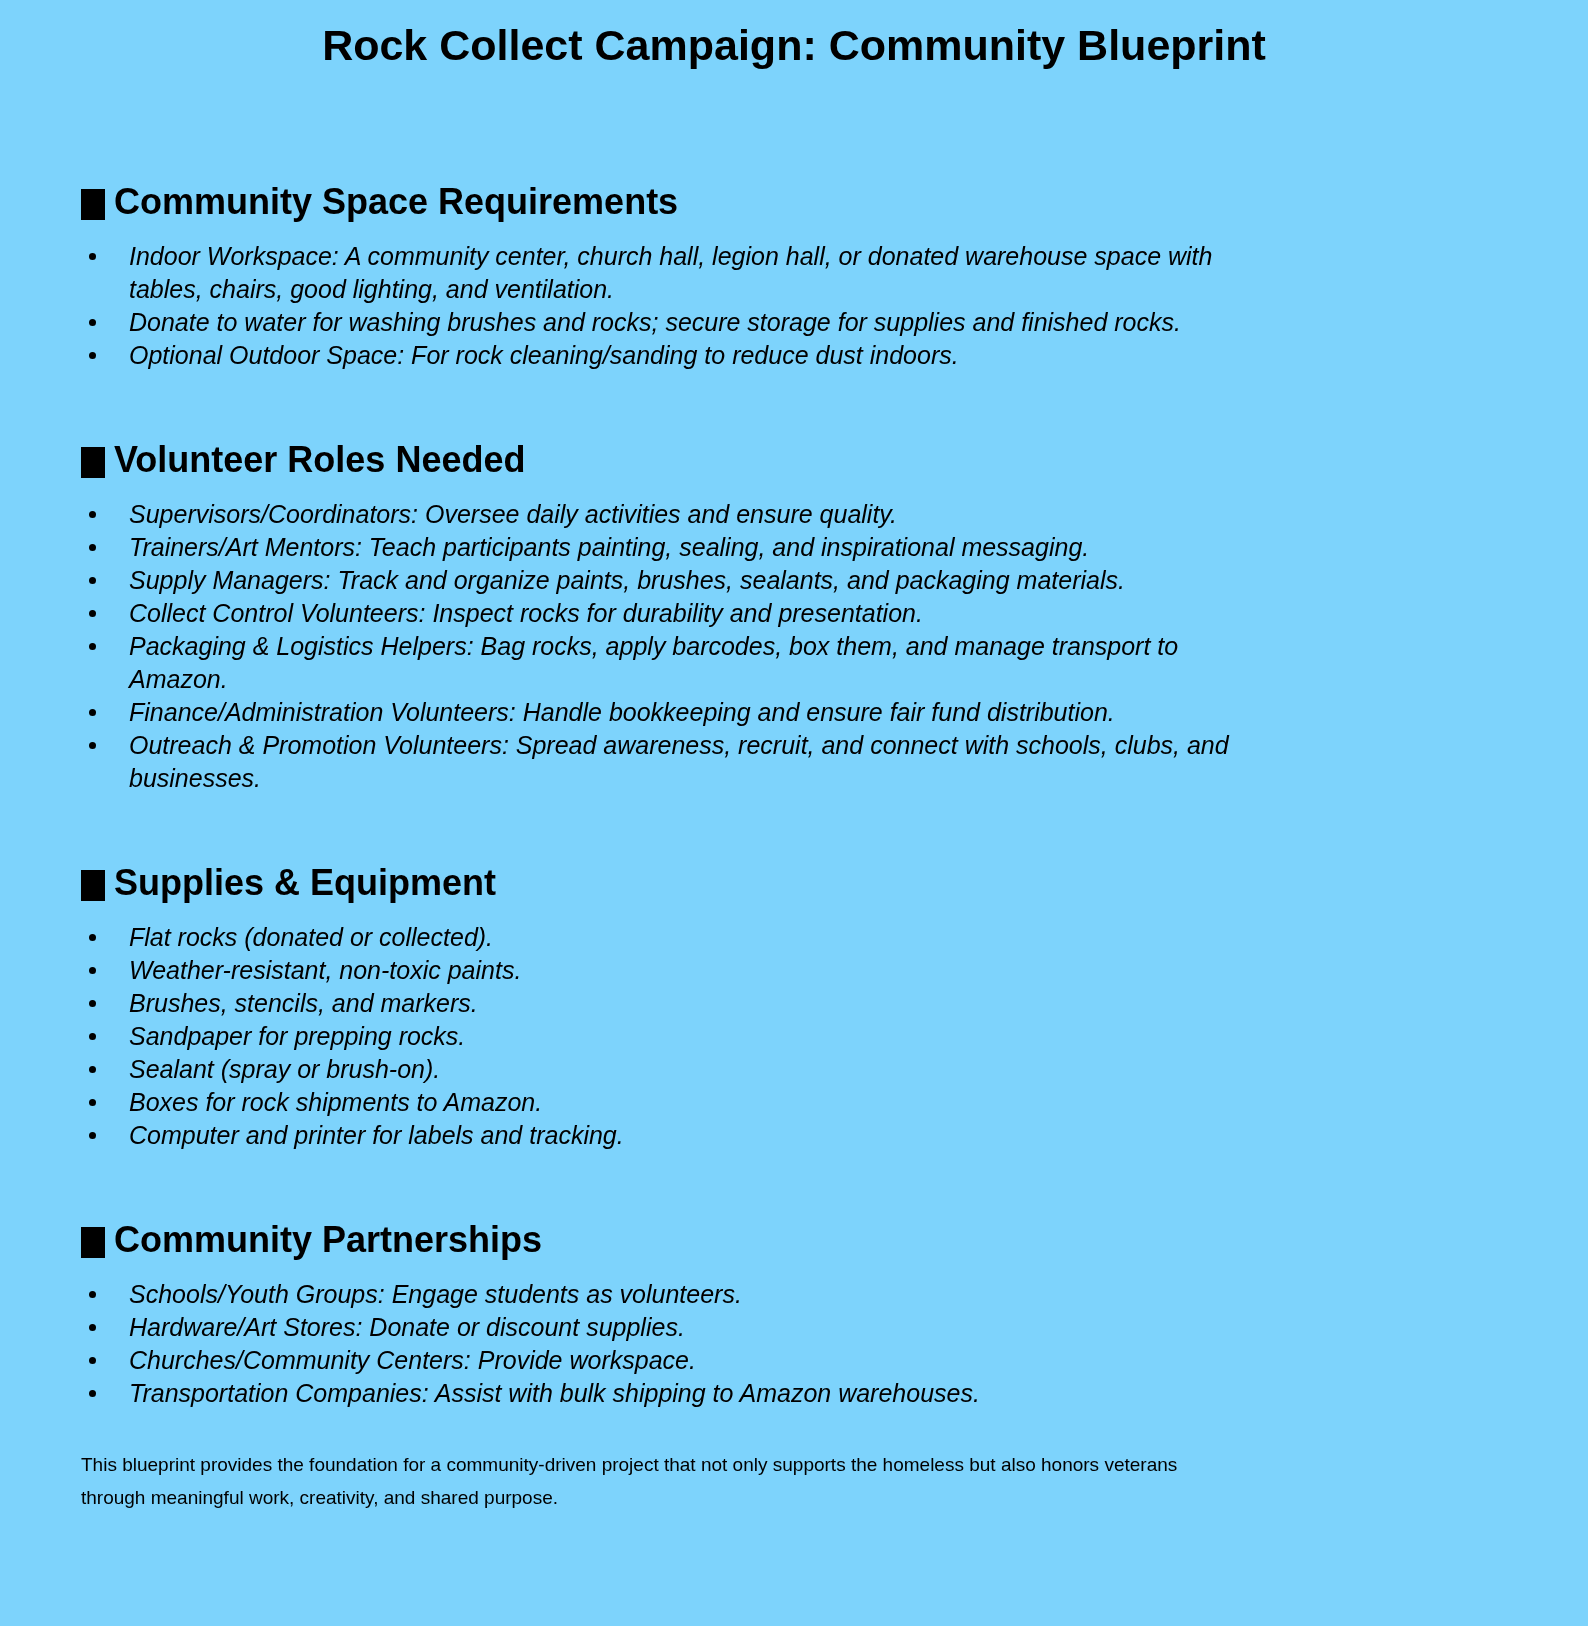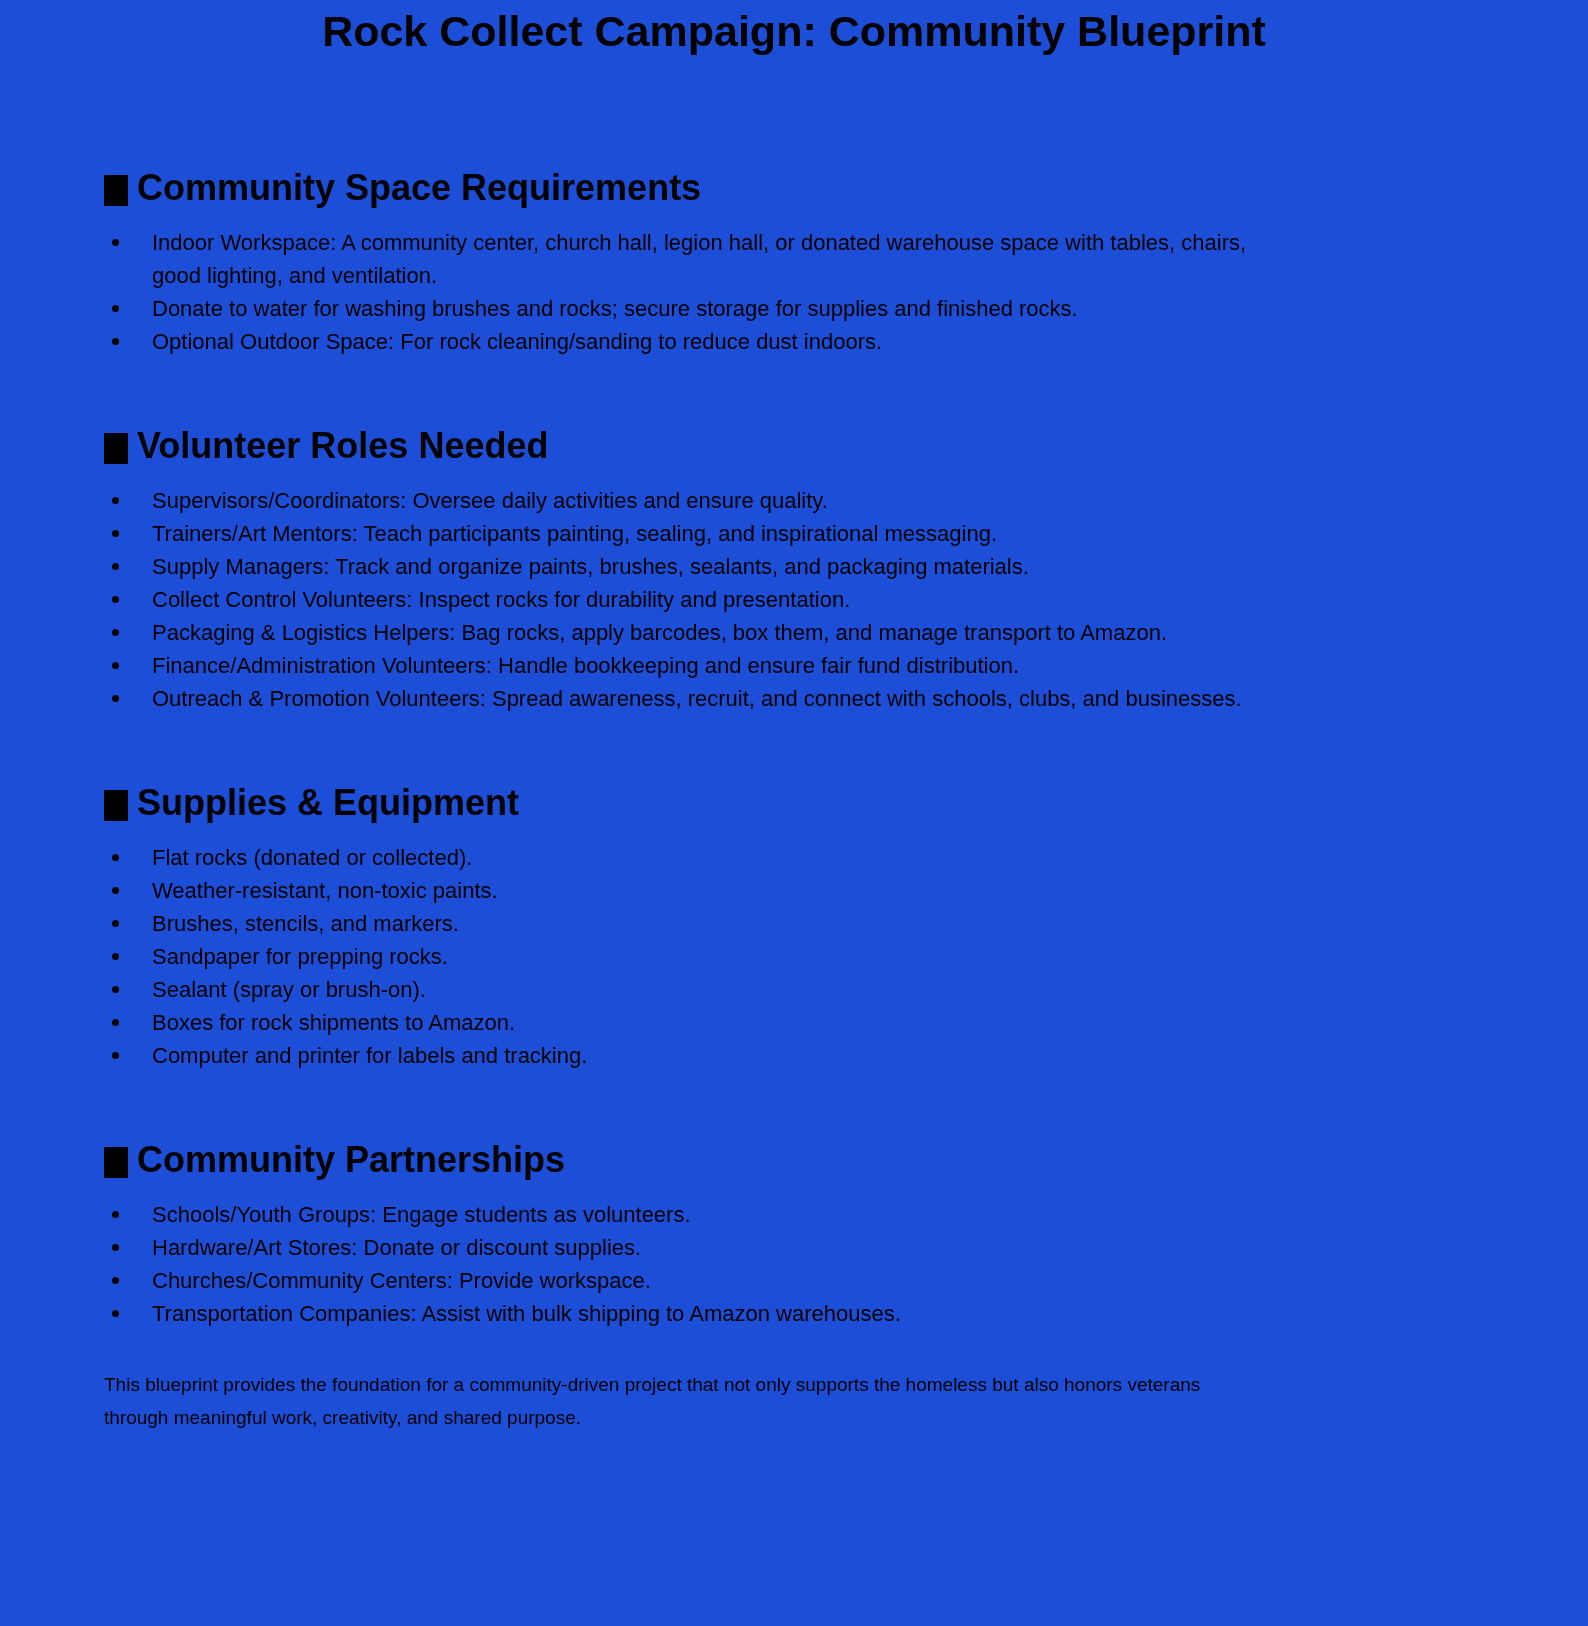--- a/index.html
+++ b/index.html
@@ -8,34 +8,34 @@
     background: #ffffff;
   }
   body {
     width: 1588px;
     font-family: "Liberation Sans", "DejaVu Sans", sans-serif;
     color: #000000;
   }
   .page {
     width: 1588px;
     height: 1626px;
-    background: #1d4ed8;
+    background: #7dd3fc;
     box-sizing: border-box;
-    padding-top: 6px;
+    padding-top: 20px;
     overflow: hidden;
   }
   .doc-title {
     margin: 0;
     text-align: center;
     font-size: 43px;
     line-height: 50px;
     font-weight: bold;
   }
   .content {
-    margin-left: 104px;
+    margin-left: 81px;
     margin-right: 120px;
   }
   .section-heading {
     display: flex;
     align-items: center;
     font-size: 36px;
     line-height: 44px;
     font-weight: bold;
     margin: 66px 0 16px 0;
   }
@@ -52,22 +52,23 @@
     transform: translateY(2px);
   }
   ul.bullets {
     margin: 0;
     padding: 0 0 0 48px;
     list-style: none;
     max-width: 1125px;
   }
   ul.bullets li {
     position: relative;
-    font-size: 22px;
+    font-size: 25px;
     line-height: 33px;
+    font-style: italic;
   }
   ul.bullets li::before {
     content: "";
     position: absolute;
     left: -40px;
     top: 13px;
     width: 7px;
     height: 7px;
     border-radius: 50%;
     background: #000000;

